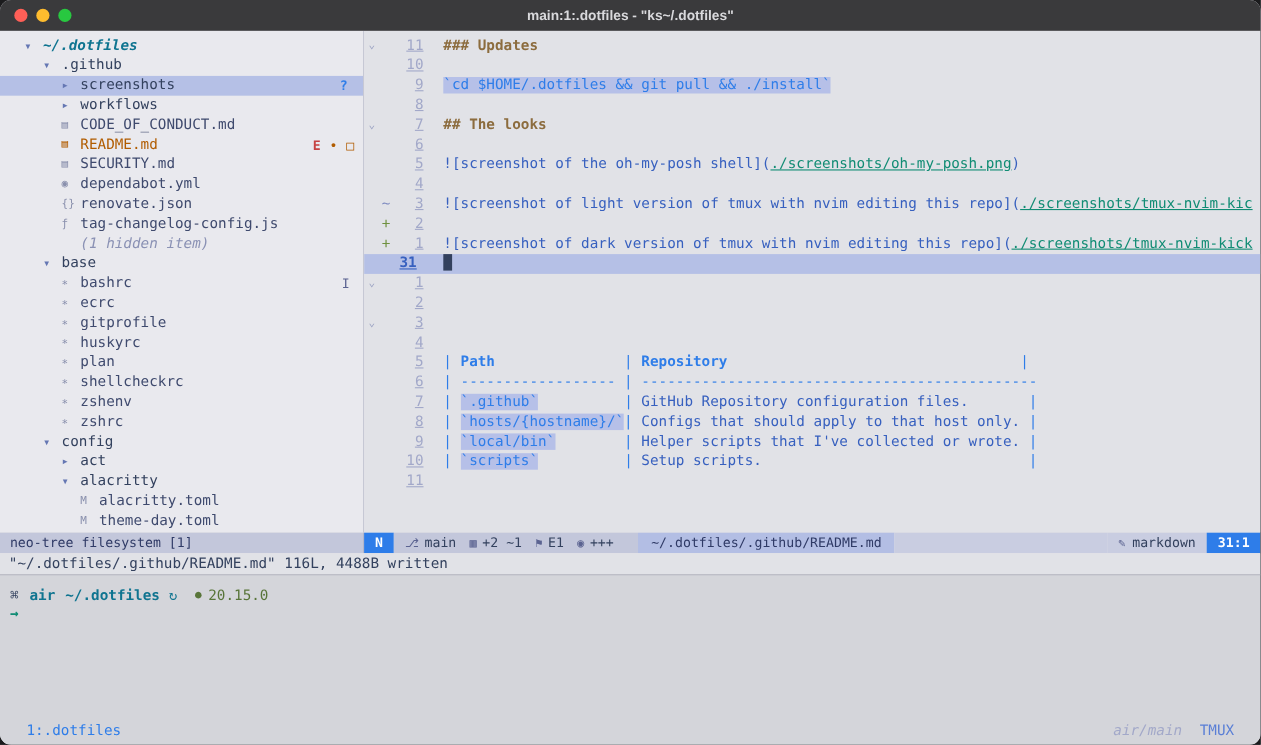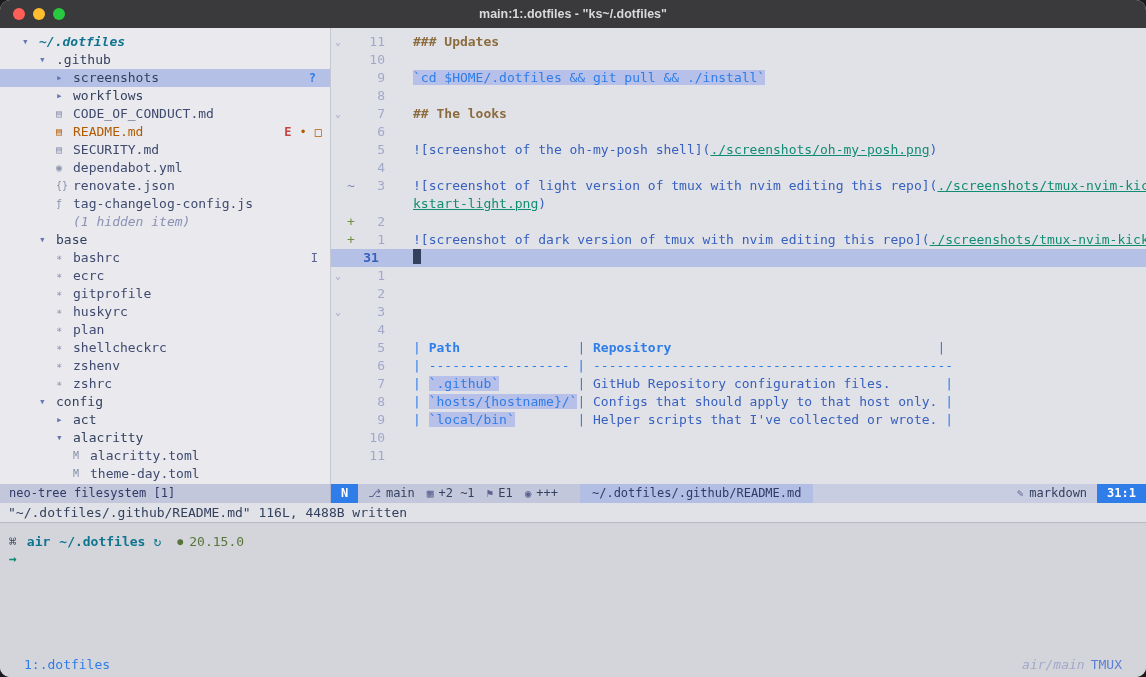--- a/index.html
+++ b/index.html
@@ -34,21 +34,21 @@
   .badge.orange{color:#b15c00;margin-right:8px;}
   .badge.muted{color:#5b6391;}
   
   .editor{flex:1;background:#e1e2e7;padding-top:5px;overflow:hidden;}
   .eline{height:18px;line-height:18px;font-size:13px;display:flex;}
   .eline.cur{background:#b5c0e6;}
   .fold{width:14px;flex:0 0 14px;color:#99a0c2;text-align:center;font-size:10px;}
   .sign{width:12px;flex:0 0 12px;text-align:center;}
   .sign.chg{color:#7e8bc0;}
   .sign.add{color:#6f9140;}
-  .num{width:28px;flex:0 0 28px;text-align:right;color:#a2a8c9;margin-right:28px;}
+  .num{width:28px;flex:0 0 28px;text-align:right;color:#a2a8c9;margin-right:18px;text-decoration:underline;}
   .eline.cur .num{color:#3760bf;font-weight:bold;text-align:center;}
   .content{white-space:pre;}
   .seg-h{color:#8c6c3e;font-weight:bold;}
   .seg-t{color:#3760bf;}
   .seg-c{color:#2e7de9;background:#b6c0e8;}
   .seg-l{color:#118c74;text-decoration:underline;}
   .seg-p{color:#2e7de9;}
   .seg-b{color:#2e7de9;font-weight:bold;}
   .seg-cursor{display:inline-block;width:8px;height:15px;background:#33415e;vertical-align:-2px;}
   
@@ -73,21 +73,21 @@
   .prompt .apple{color:#33415e;margin-right:10px;}
   .prompt .host{color:#0f7490;font-weight:bold;margin-right:9px;}
   .prompt .path{color:#0f7490;font-weight:bold;margin-right:8px;}
   .prompt .sync{color:#0f7490;margin-right:16px;}
   .prompt .node-icon{color:#587539;margin-right:6px;font-size:10px;}
   .prompt .node{color:#587539;}
   .arrow-line{padding:2px 0 0 9px;color:#118c74;font-weight:bold;}
   .tmuxbar{position:absolute;left:0;right:0;bottom:0;height:26px;display:flex;align-items:center;
            padding:0 24px;font-size:13px;}
   .tmux-win{color:#2e7de9;}
-  .tmux-right{margin-left:auto;display:flex;gap:6px;align-items:flex-start;}
+  .tmux-right{margin-left:auto;display:flex;gap:16px;align-items:flex-start;}
   .tmux-session{color:#a2a8c9;font-style:italic;}
   .tmux-label{color:#5a7fd6;}
 </style>
 </head>
 <body>
 
 <div class="window">
 
   <div class="titlebar">
     <div class="lights">
@@ -262,26 +262,20 @@
             <span class="content"></span>
           </div>
           <div class="eline">
             <span class="fold"></span>
             <span class="sign chg">~</span>
             <span class="num">3</span>
             <span class="content"><span class="seg-t">![screenshot of light version of tmux with nvim editing this repo](</span><span class="seg-l">./screenshots/tmux-nvim-kic</span></span>
           </div>
           <div class="eline">
             <span class="fold"></span>
-            <span class="sign"></span>
-            <span class="num"></span>
-            <span class="content"><span class="seg-l">kstart-light.png</span><span class="seg-t">)</span></span>
-          </div>
-          <div class="eline">
-            <span class="fold"></span>
             <span class="sign add">+</span>
             <span class="num">2</span>
             <span class="content"></span>
           </div>
           <div class="eline">
             <span class="fold"></span>
             <span class="sign add">+</span>
             <span class="num">1</span>
             <span class="content"><span class="seg-t">![screenshot of dark version of tmux with nvim editing this repo](</span><span class="seg-l">./screenshots/tmux-nvim-kick</span></span>
           </div>
@@ -340,20 +334,21 @@
           <div class="eline">
             <span class="fold"></span>
             <span class="sign"></span>
             <span class="num">9</span>
             <span class="content"><span class="seg-p">| </span><span class="seg-c">`local/bin`</span><span class="seg-t">        </span><span class="seg-p">| </span><span class="seg-t">Helper scripts that I've collected or wrote. </span><span class="seg-p">|</span></span>
           </div>
           <div class="eline">
             <span class="fold"></span>
             <span class="sign"></span>
             <span class="num">10</span>
+            <span class="content"><span class="seg-p">| </span><span class="seg-c">`scripts`</span><span class="seg-t">          </span><span class="seg-p">| </span><span class="seg-t">Setup scripts.                               </span><span class="seg-p">|</span></span>
           </div>
           <div class="eline">
             <span class="fold"></span>
             <span class="sign"></span>
             <span class="num">11</span>
             <span class="content"></span>
           </div>
         </div>
     </div>
   </div>

